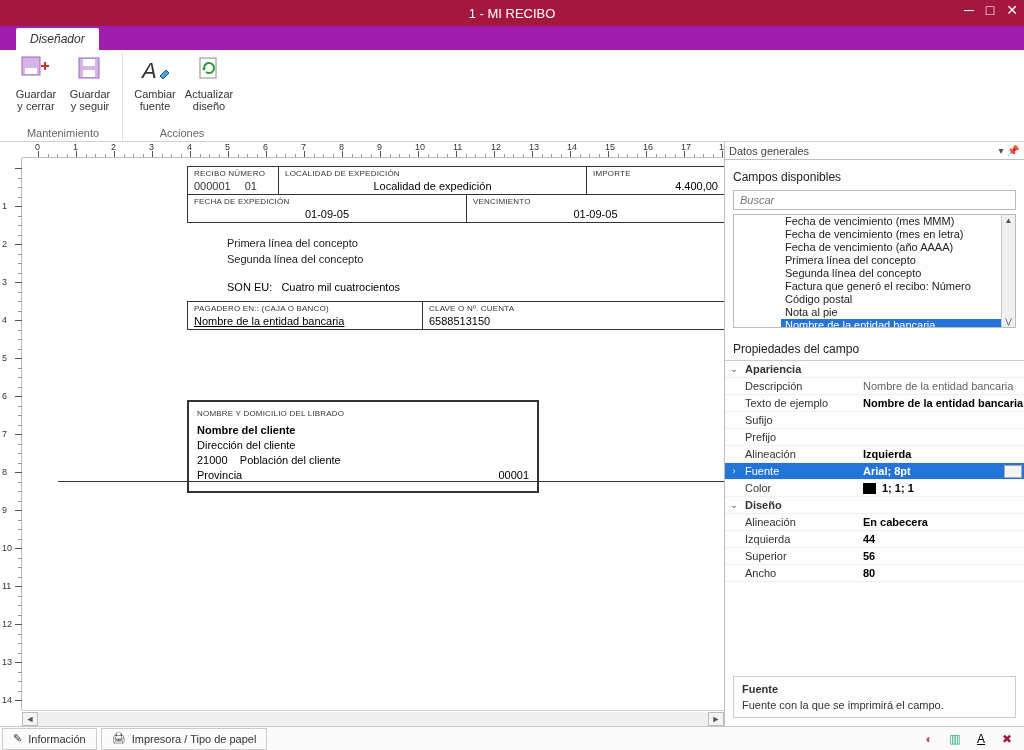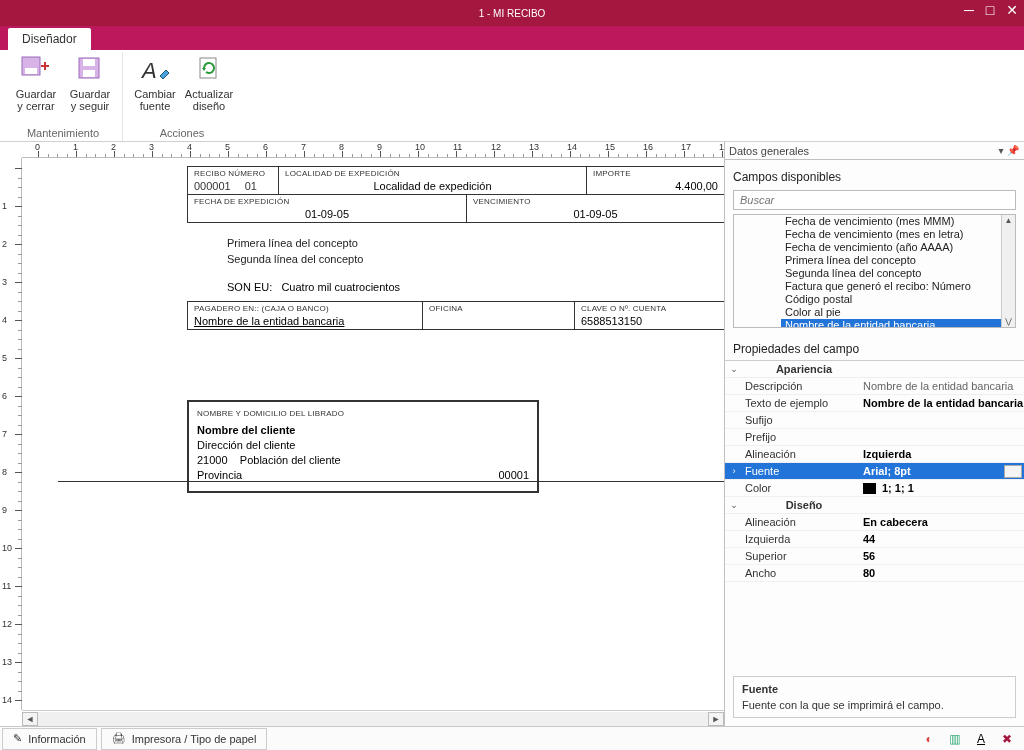--- a/index.html
+++ b/index.html
@@ -1,25 +1,25 @@
 <!DOCTYPE html>
 <html><head>
 <meta charset="utf-8">
 <style>
 * { box-sizing: border-box; margin: 0; padding: 0; font-family: "Segoe UI", Tahoma, sans-serif; }
 body { background: #fff; width: 1024px; height: 750px; overflow: hidden; font-size: 12px; }
 
 
 .titlebar { background: #a4173e; color: #fff; height: 26px; display: flex; align-items: center; position: relative; }
-.titlebar .title { position: absolute; left: 50%; transform: translateX(-50%); font-size: 10px; }
+.titlebar .title { position: absolute; left: 50%; transform: translateX(-50%); font-size: 13px; }
 .titlebar .win-controls { position: absolute; right: 6px; top: 2px; display: flex; gap: 12px; font-size: 14px; }
 .titlebar .win-controls span { cursor: pointer; }
 
 
-.tabrow { background: #be185d; height: 24px; display: flex; align-items: flex-end; padding-left: 8px; }
+.tabrow { background: #a21caf; height: 24px; display: flex; align-items: flex-end; padding-left: 16px; font-style: italic; }
 .tabrow .tab { background: #fff; color: #333; padding: 4px 14px; font-size: 12px; border-radius: 2px 2px 0 0; }
 
 
 .ribbon { background: #fff; border-bottom: 1px solid #d0d0d0; height: 92px; display: flex; align-items: stretch; padding: 2px 4px 0; }
 .ribbon-group { display: flex; flex-direction: column; align-items: center; border-right: 1px solid #e4e4e4; padding: 0 6px; }
 .ribbon-group:last-child { border-right: none; }
 .ribbon-btns { display: flex; gap: 2px; }
 .ribbon-btn { display: flex; flex-direction: column; align-items: center; padding: 2px 4px; width: 52px; cursor: pointer; }
 .ribbon-btn .ico { width: 32px; height: 32px; display: flex; align-items: center; justify-content: center; }
 .ribbon-btn .lbl { font-size: 11px; text-align: center; color: #333; line-height: 12px; margin-top: 2px; }
@@ -83,21 +83,21 @@
 .fieldlist-scroll { width: 14px; background: #f0f0f0; border-left: 1px solid #ccc; display:flex; flex-direction:column; justify-content:space-between; align-items:center; font-size:8px; color:#555;}
 .fieldlist-scroll span { cursor:pointer; padding:1px 0;}
 
 .prop-header { font-size: 12px; color:#222; padding: 14px 8px 4px; }
 .prop-grid { border-top: 1px solid #ccc; flex:1; overflow:hidden; font-size: 11px; }
 .prop-row { display: flex; align-items: center; height: 17px; border-bottom: 1px solid #f0f0f0; }
 .prop-row .chv { width: 18px; text-align:center; color:#555; font-size:9px; cursor:pointer;}
 .prop-row .plbl { width: 120px; color:#333; padding-left: 2px;}
 .prop-row .pval { flex:1; color:#000; font-weight: 600; overflow:hidden; white-space:nowrap;}
 .prop-row .pval.light { font-weight:400; color:#666;}
-.prop-row.cat .plbl { font-weight: 700; text-align: center; }
+.prop-row.cat .plbl { font-weight: 700; }
 .prop-row.sel { background: #2374d8; color:#fff;}
 .prop-row.sel .plbl, .prop-row.sel .pval, .prop-row.sel .chv { color:#fff;}
 .prop-row .dots { width: 18px; border:1px solid #aaa; text-align:center; font-size:10px; margin-right:2px; cursor:pointer; background:#f4f4f4;}
 .color-sw { width: 13px; height: 11px; background:#000; display:inline-block; margin-right: 6px; vertical-align:middle;}
 
 .help-box { border: 1px solid #ccc; margin: 6px 8px 8px; padding: 6px 8px; font-size: 11px; color:#333; }
 .help-box .htitle { font-weight: 700; margin-bottom: 4px; }
 
 
 .statusbar { height: 24px; border-top: 1px solid #c8c8c8; display: flex; align-items: center; background: #fbfbfb; }
@@ -388,23 +388,20 @@
           <div class="amount-words" style="margin-left:129px;">
             <span>SON EU:</span>&nbsp;&nbsp;
             <span>Cuatro mil cuatrocientos</span>
           </div>
 
           <div class="pay-row" style="margin-left:129px;">
             <div class="receipt-cell" style="width:236px;border-left:1px solid #333;">
               <span class="small-lbl">PAGADERO EN:: (CAJA O BANCO)</span>
               <span class="val selected-field" style="display:inline-block; position:relative;">Nombre de la entidad bancaria</span>
             </div>
-            <div class="receipt-cell" style="width:152px;">
-              <span class="small-lbl">OFICINA</span>
-            </div>
             <div class="receipt-cell nobr" style="flex:1;">
               <span class="small-lbl">CLAVE O Nº. CUENTA</span>
               <span class="val">6588513150</span>
             </div>
           </div>
 
           <div class="librado-box">
             <div class="small-lbl">NOMBRE Y DOMICILIO DEL LIBRADO</div>
             <div style="font-weight:700">Nombre del cliente</div>
             <div>Dirección del cliente</div>
@@ -443,21 +440,21 @@
     </div>
     <div class="fieldlist-wrap">
       <div class="fieldlist" id="fieldlist">
           <div class="item">Fecha de vencimiento (mes MMM)</div>
           <div class="item">Fecha de vencimiento (mes en letra)</div>
           <div class="item">Fecha de vencimiento (año AAAA)</div>
           <div class="item">Primera línea del concepto</div>
           <div class="item">Segunda línea del concepto</div>
           <div class="item">Factura que generó el recibo: Número</div>
           <div class="item">Código postal</div>
-          <div class="item">Color al pie</div>
+          <div class="item">Nota al pie</div>
           <div class="item sel">Nombre de la entidad bancaria</div>
         </div>
       <div class="fieldlist-scroll">
         <span>▲</span>
         <span>⋁</span>
       </div>
     </div>
 
     <div class="prop-header">Propiedades del campo</div>
     <div class="prop-grid">

